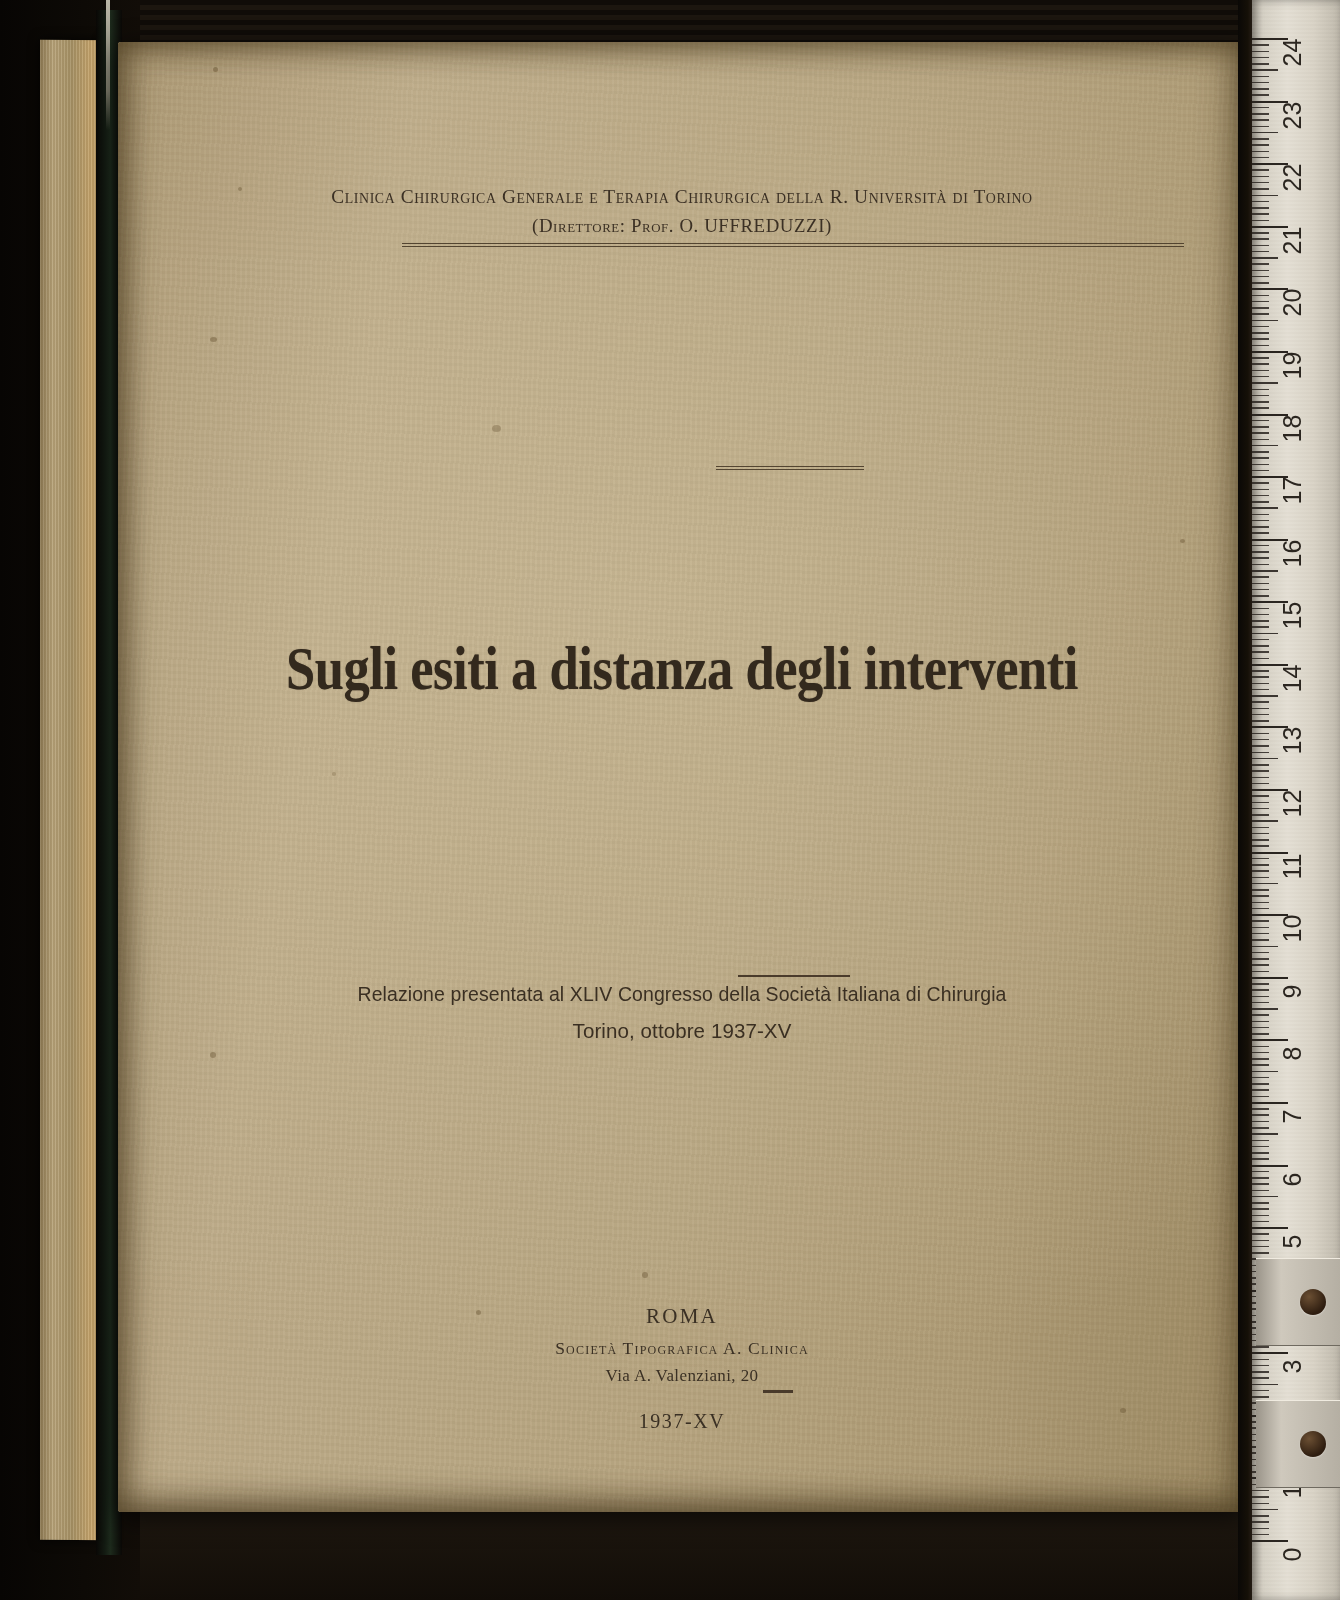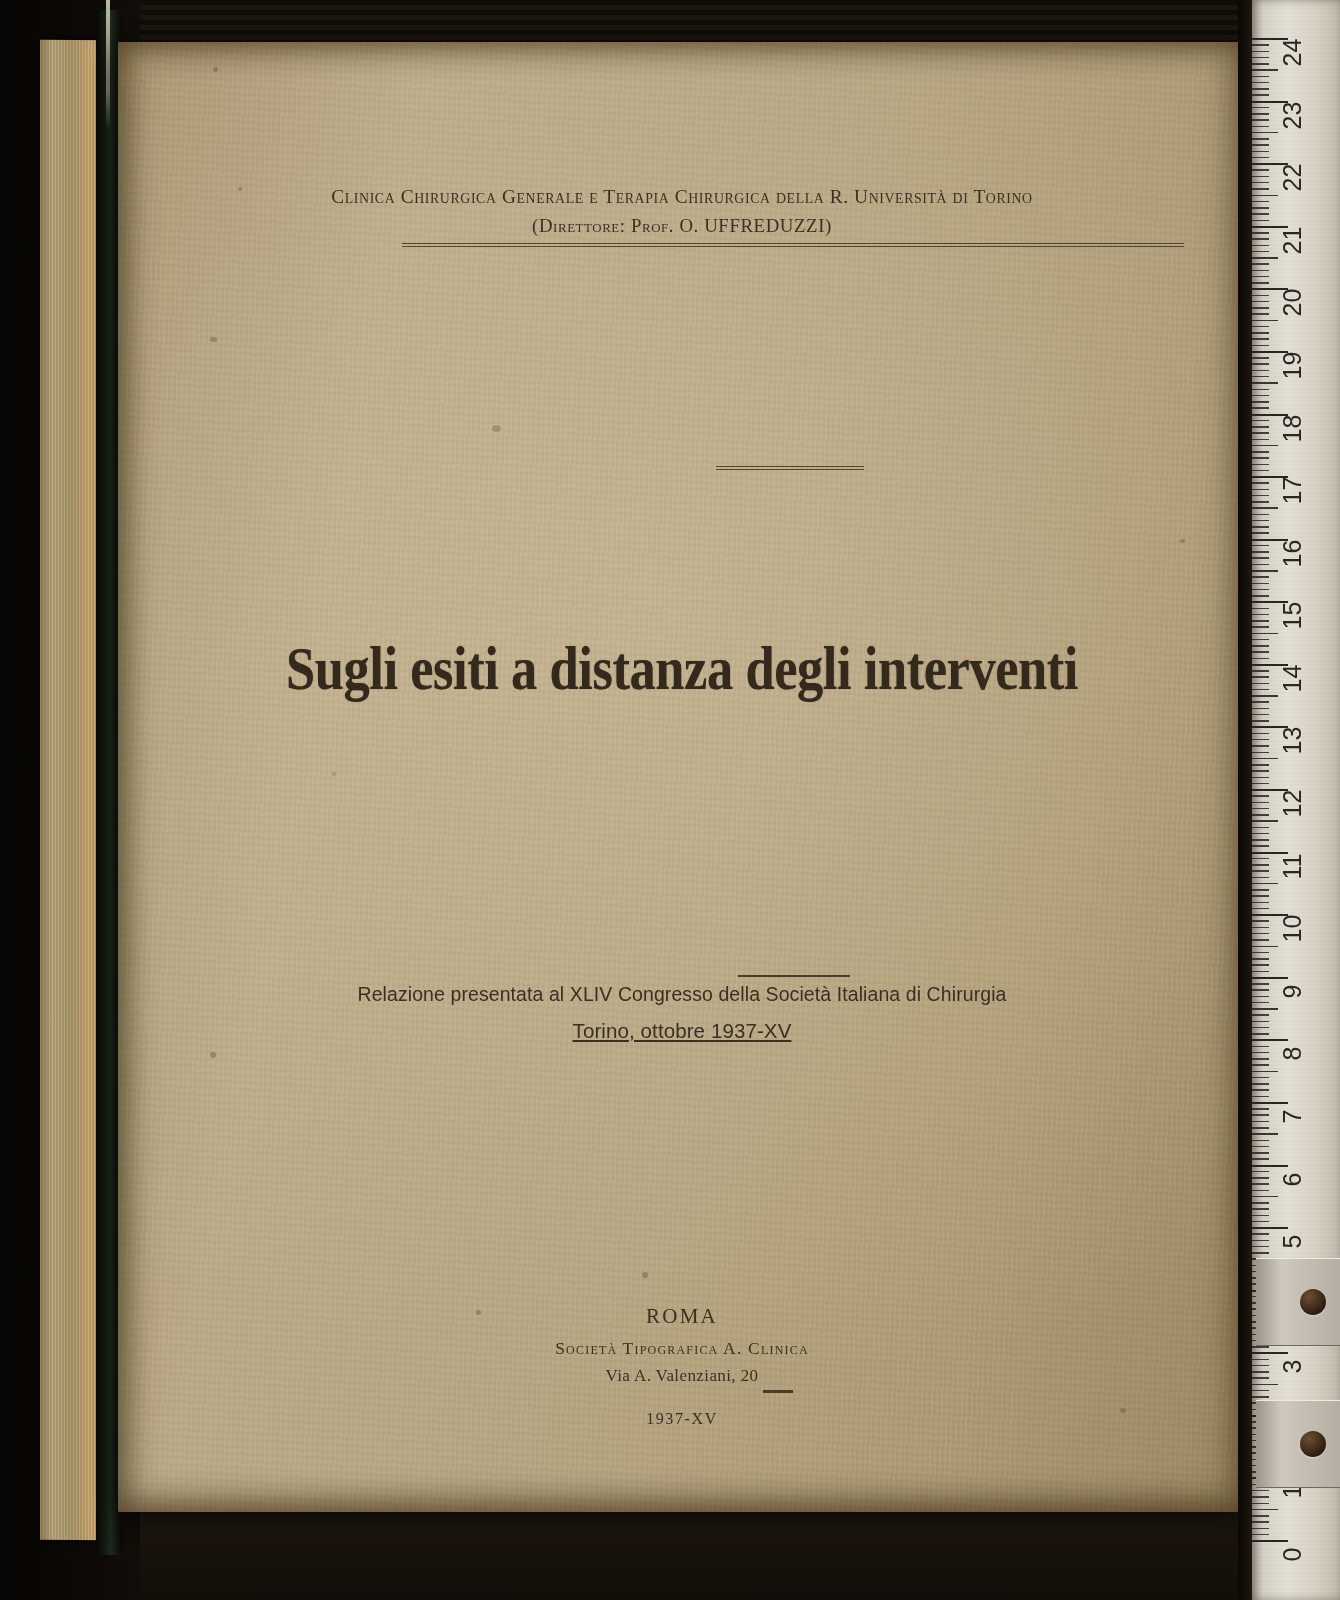--- a/index.html
+++ b/index.html
@@ -96,29 +96,29 @@
     transform:scaleX(.86);transform-origin:center;
     color:#33291d;
     text-shadow:0 0 1px rgba(50,40,25,.5);}
   .title-sub{position:absolute;left:0;right:0;top:698px;text-align:center;
     font-family:"Liberation Sans",sans-serif;
     font-size:41px;letter-spacing:.4px;color:#382d20;}
 
   .congress{position:absolute;left:0;right:0;top:940px;text-align:center;
     font-family:"Liberation Sans",sans-serif;color:#3a2f22;}
   .congress .cl1{font-size:20.5px;letter-spacing:.1px;transform:scaleX(.95);display:block;}
-  .congress .cl2{font-size:20.5px;margin-top:13px;letter-spacing:.1px;display:block;text-decoration:underline;}
+  .congress .cl2{font-size:20.5px;margin-top:13px;letter-spacing:.1px;display:block;}
 
   .imprint-foot{position:absolute;left:0;right:0;top:1262px;text-align:center;
     font-family:"Liberation Serif",serif;color:#3a3024;}
   .imprint-foot .city{font-size:21px;letter-spacing:2.2px;display:block;}
   .imprint-foot .press{font-size:17.5px;letter-spacing:1.2px;display:block;margin-top:9px;
     font-variant:small-caps;}
   .imprint-foot .addr{font-size:17px;letter-spacing:.4px;display:block;margin-top:7px;}
-  .imprint-foot .year{font-size:16px;letter-spacing:1.6px;display:block;margin-top:24px;}
+  .imprint-foot .year{font-size:20px;letter-spacing:1.6px;display:block;margin-top:24px;}
 
   
   .ruler{position:absolute;left:1252px;top:0;width:88px;height:1600px;
     background:linear-gradient(90deg,#b6b0a4 0%,#d5d0c4 12%,#e4dfd4 40%,#d9d3c6 70%,#bfb9ac 100%);
     box-shadow:inset 3px 0 8px rgba(0,0,0,.35);}
   .ruler .rgrain{position:absolute;inset:0;opacity:.25;
     background:repeating-linear-gradient(180deg,rgba(0,0,0,.06) 0 2px,rgba(255,255,255,.06) 2px 4px);}
   .ruler-dark{position:absolute;left:1238px;top:0;width:16px;height:1600px;
     background:linear-gradient(90deg,#0a0806 0%,#151008 60%,#2a2018 100%);}
   .tick{position:absolute;left:0;background:#2a2520;height:1.6px;}

